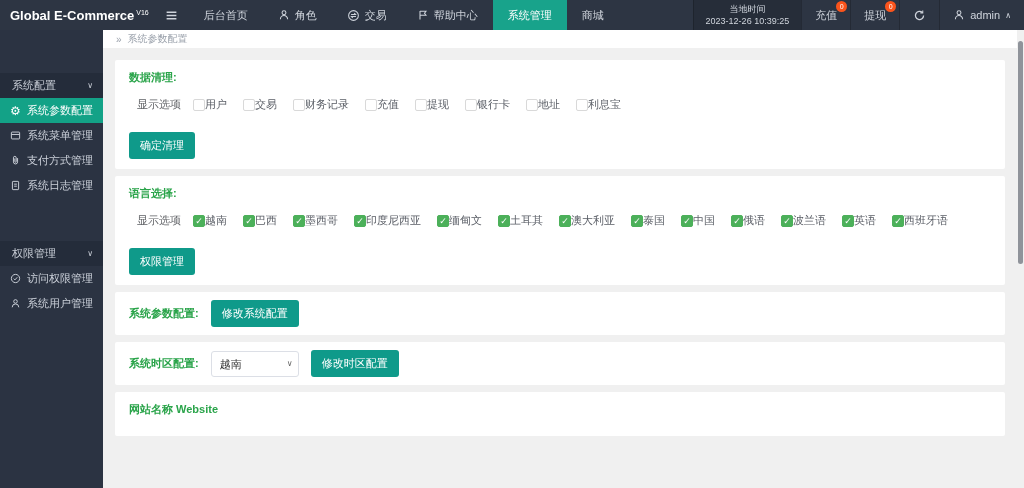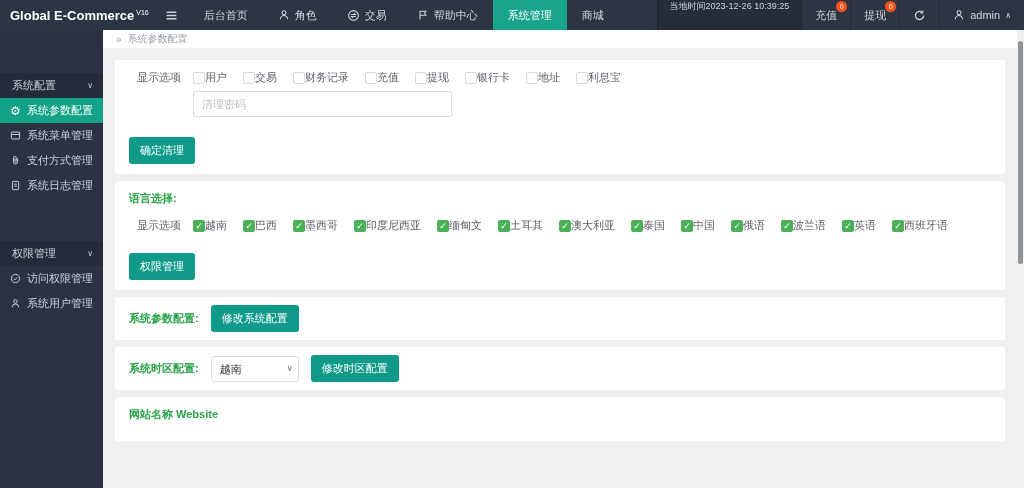--- a/index.html
+++ b/index.html
@@ -14,21 +14,21 @@
   .header { position:fixed; top:0; left:0; width:1024px; height:30px;
     background:#2d3543; color:#cfd4dc; display:flex; align-items:stretch; z-index:20; }
   .logo { display:flex; align-items:center; padding:0 6px 0 10px; color:#fff;
     font-size:13px; font-weight:bold; white-space:nowrap; }
   .logo sup { font-size:7px; font-weight:normal; margin-left:2px; position:relative; top:-3px; }
   .hamburger { width:34px; display:flex; align-items:center; justify-content:center; cursor:pointer; }
   .nav { display:flex; align-items:stretch; }
   .nav-item { display:flex; align-items:center; gap:5px; padding:0 15px; cursor:pointer; white-space:nowrap; }
   .nav-item.active { background:#18a38b; color:#fff; }
   .header-right { margin-left:auto; display:flex; align-items:stretch; }
-  .time-block { display:flex; flex-direction:row; justify-content:center; text-align:center;
+  .time-block { display:flex; flex-direction:column; justify-content:center; text-align:center;
     font-size:9px; line-height:12px; padding:0 12px; background:rgba(0,0,0,0.15);
     border-left:1px solid rgba(0,0,0,0.2); white-space:nowrap; }
   .h-item { display:flex; align-items:center; padding:0 13px; position:relative;
     cursor:pointer; border-left:1px solid rgba(0,0,0,0.2); white-space:nowrap; }
   .badge { position:absolute; top:1px; right:3px; background:#fa541c; color:#fff;
     font-size:7px; min-width:11px; height:11px; line-height:11px; border-radius:6px;
     text-align:center; padding:0 2px; }
   .admin-item { gap:5px; }
   .caret { font-size:8px; }
 
@@ -228,20 +228,21 @@
 </div>
 
 <div class="breadcrumb">
   <span>»</span>
   <span>系统参数配置</span>
 </div>
 
 <div class="main">
 
   <div class="card c1">
+    <span class="card-title">数据清理:</span>
     <div class="form-row">
       <span class="form-label">显示选项</span>
       <label class="cb-item">
         <span class="cb-box"></span>
         <span>用户</span>
       </label>
       <label class="cb-item">
         <span class="cb-box"></span>
         <span>交易</span>
       </label>
@@ -262,24 +263,20 @@
         <span>银行卡</span>
       </label>
       <label class="cb-item">
         <span class="cb-box"></span>
         <span>地址</span>
       </label>
       <label class="cb-item">
         <span class="cb-box"></span>
         <span>利息宝</span>
       </label>
-    </div>
-    <div class="form-row">
-      <span class="form-label"></span>
-      <input class="text-input" type="text" placeholder="清理密码" style="">
     </div>
     <div class="btn-row">
       <button class="btn">确定清理</button>
     </div>
   </div>
 
   <div class="card c2">
     <span class="card-title">语言选择:</span>
     <div class="form-row">
       <span class="form-label">显示选项</span>

